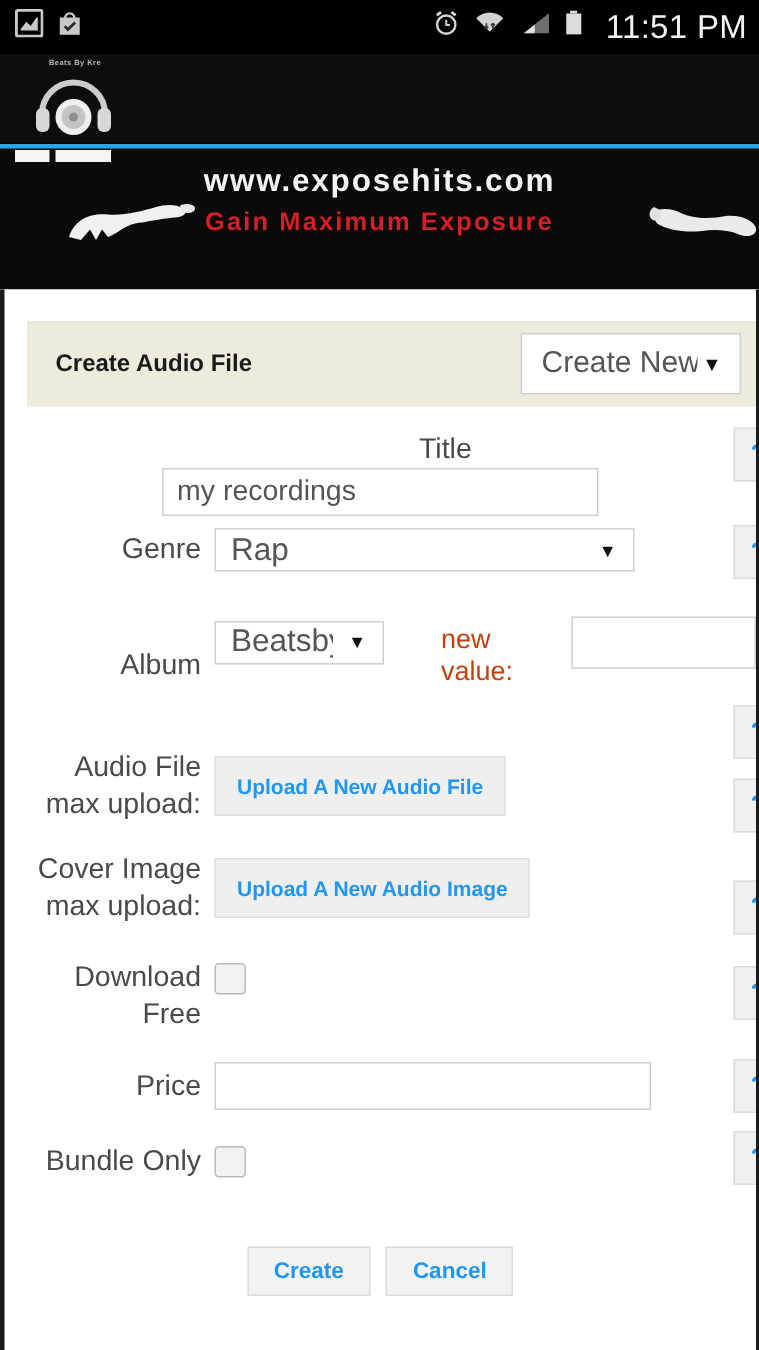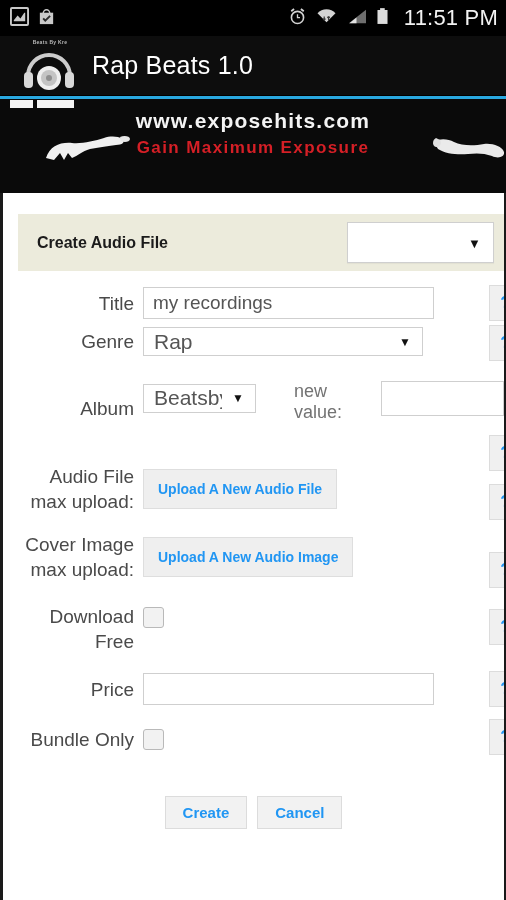--- a/index.html
+++ b/index.html
@@ -131,21 +131,21 @@
 
   .upload-btn {
     background: #efefef; border: 1px solid #dedede;
     color: #2196f3; font-size: 14px; font-weight: bold;
     height: 40px; display: flex; align-items: center; padding: 0 14px;
   }
   .chk {
     width: 21px; height: 21px; background: #f2f2f2;
     border: 1px solid #b9b9b9; border-radius: 3px;
   }
-  .newvalue-lbl { font-size: 18px; color: #737373; margin: 8px 10px 0 0; }
+  .newvalue-lbl { font-size: 18px; color: #c2410c; margin: 18px 10px 0 0; }
 
   .actions {
     display: flex; justify-content: center; gap: 10px; margin-top: 44px;
   }
   .btn {
     background: #f2f2f2; border: 1px solid #dcdcdc;
     color: #2196f3; font-size: 15px; font-weight: bold;
     height: 33px; display: flex; align-items: center; padding: 0 17px;
   }
 </style>
@@ -206,21 +206,20 @@
       <span class="logo-sub">Beats By Kre</span>
       <svg width="62" height="44" viewBox="0 0 62 44" style="position:absolute;top:10px;left:0;">
         <path d="M10 28 A21 21 0 0 1 52 28" fill="none" stroke="#cccccc" stroke-width="4"></path>
         <rect x="6" y="24" width="9" height="16" rx="4" fill="#d8d8d8"></rect>
         <rect x="47" y="24" width="9" height="16" rx="4" fill="#d8d8d8"></rect>
         <circle cx="31" cy="30" r="12" fill="#efefef"></circle>
         <circle cx="31" cy="30" r="8" fill="#c4c4c4"></circle>
         <circle cx="31" cy="30" r="3" fill="#8f8f8f"></circle>
       </svg>
     </div>
-    <div class="app-title">Rap Beats 1.0</div>
   </div>
 
   <div class="banner">
     <div class="banner-rule"></div>
     <div class="banner-chips">
       <span class="chip a"></span>
       <span class="chip b"></span>
     </div>
     <div class="banner-url">www.exposehits.com</div>
     <div class="banner-tag">Gain Maximum Exposure</div>
@@ -233,27 +232,28 @@
       <path d="M4 4 C0 6 0 12 4 13 C8 14 10 9 8 6 Z" fill="#e0e0e0"></path>
     </svg>
   </div>
 
   <div class="webview">
     <div class="page">
 
       <div class="panel-head">
         <span class="panel-title">Create Audio File</span>
         <div class="create-new-select">
+          <span class="txt">Create New</span>
           <span class="caret">▼</span>
         </div>
       </div>
 
       <div class="form">
 
-        <div class="row" style="margin-top:16px;">
+        <div class="row" style="margin-top:16px;flex-direction:column;">
           <div class="lbl">Title</div>
           <div class="field txtinput" style="width:291px;">my recordings</div>
           <div class="helpcol" style="top:-2px;">
             <div class="help-btn">?</div>
           </div>
         </div>
 
         <div class="row" style="margin-top:8px;">
           <div class="lbl">Genre</div>
           <div class="field sel" style="width:280px;">

